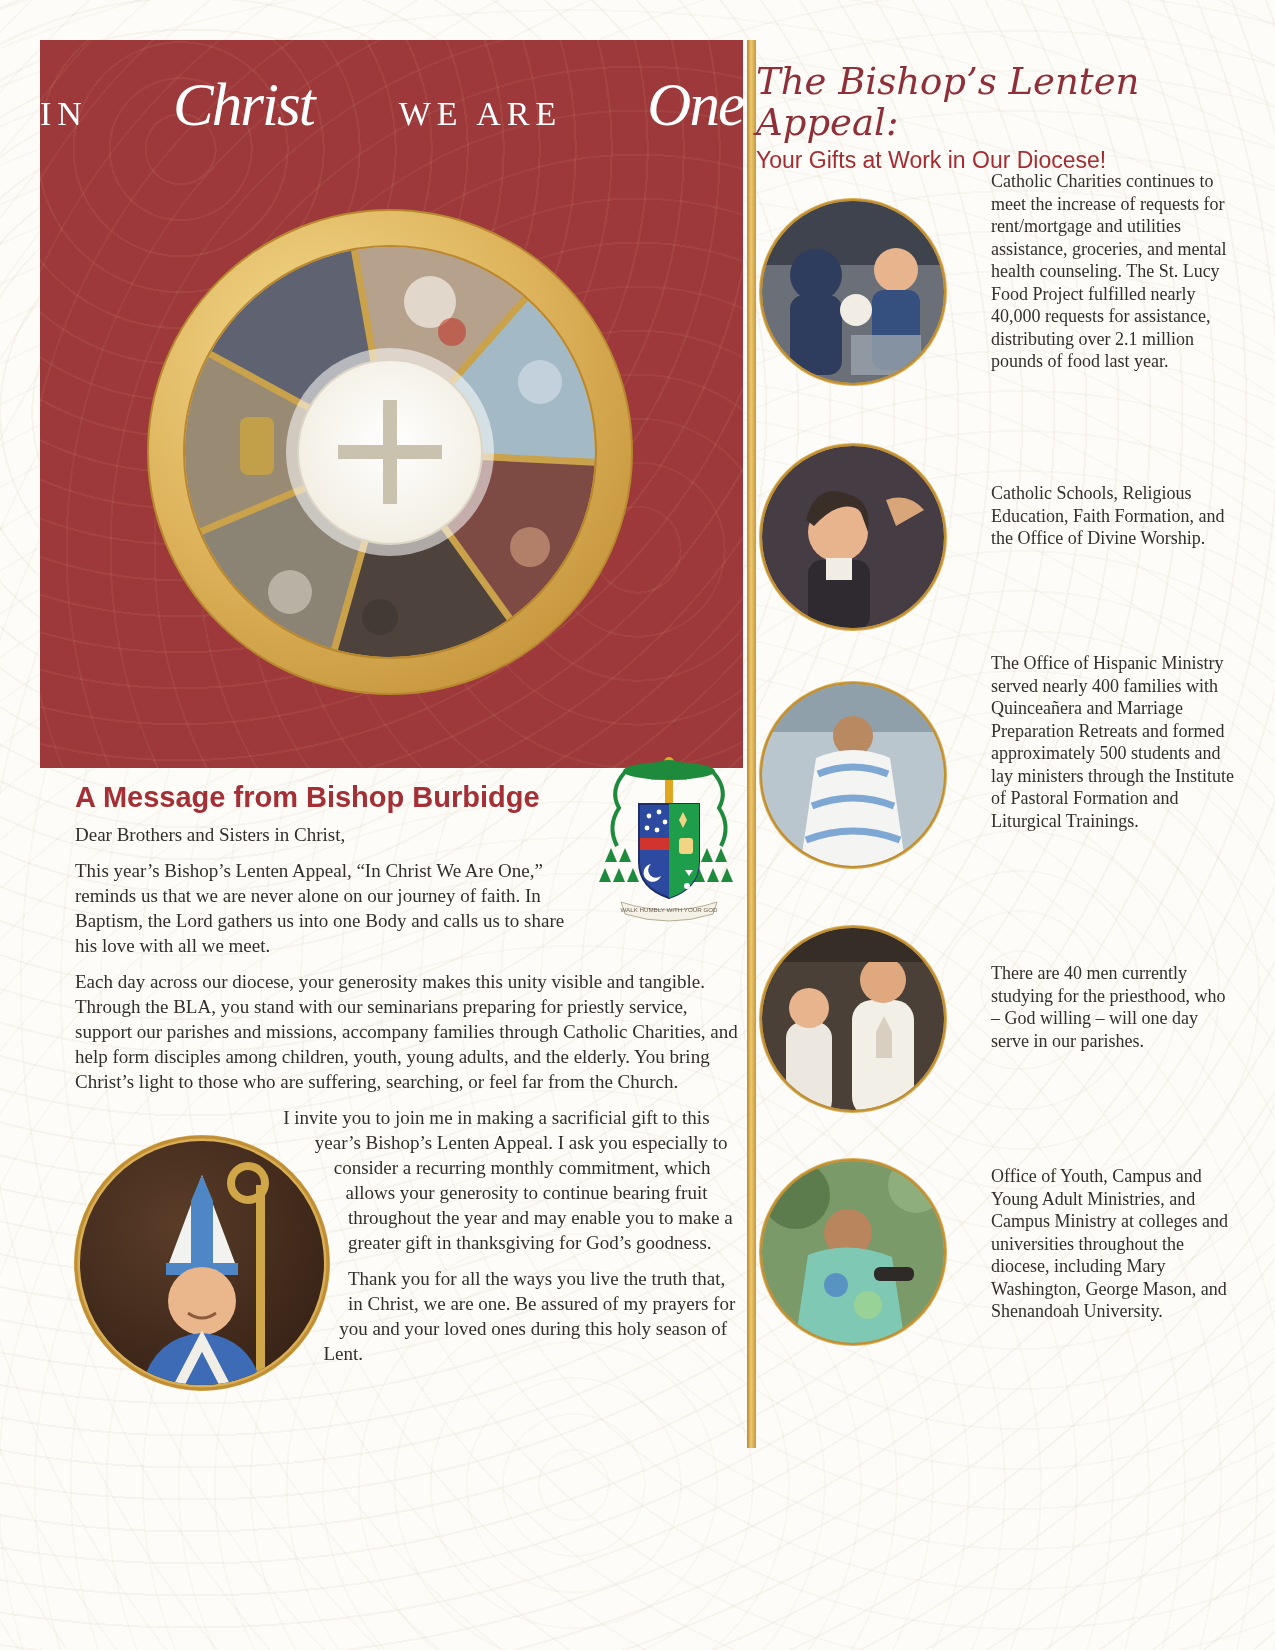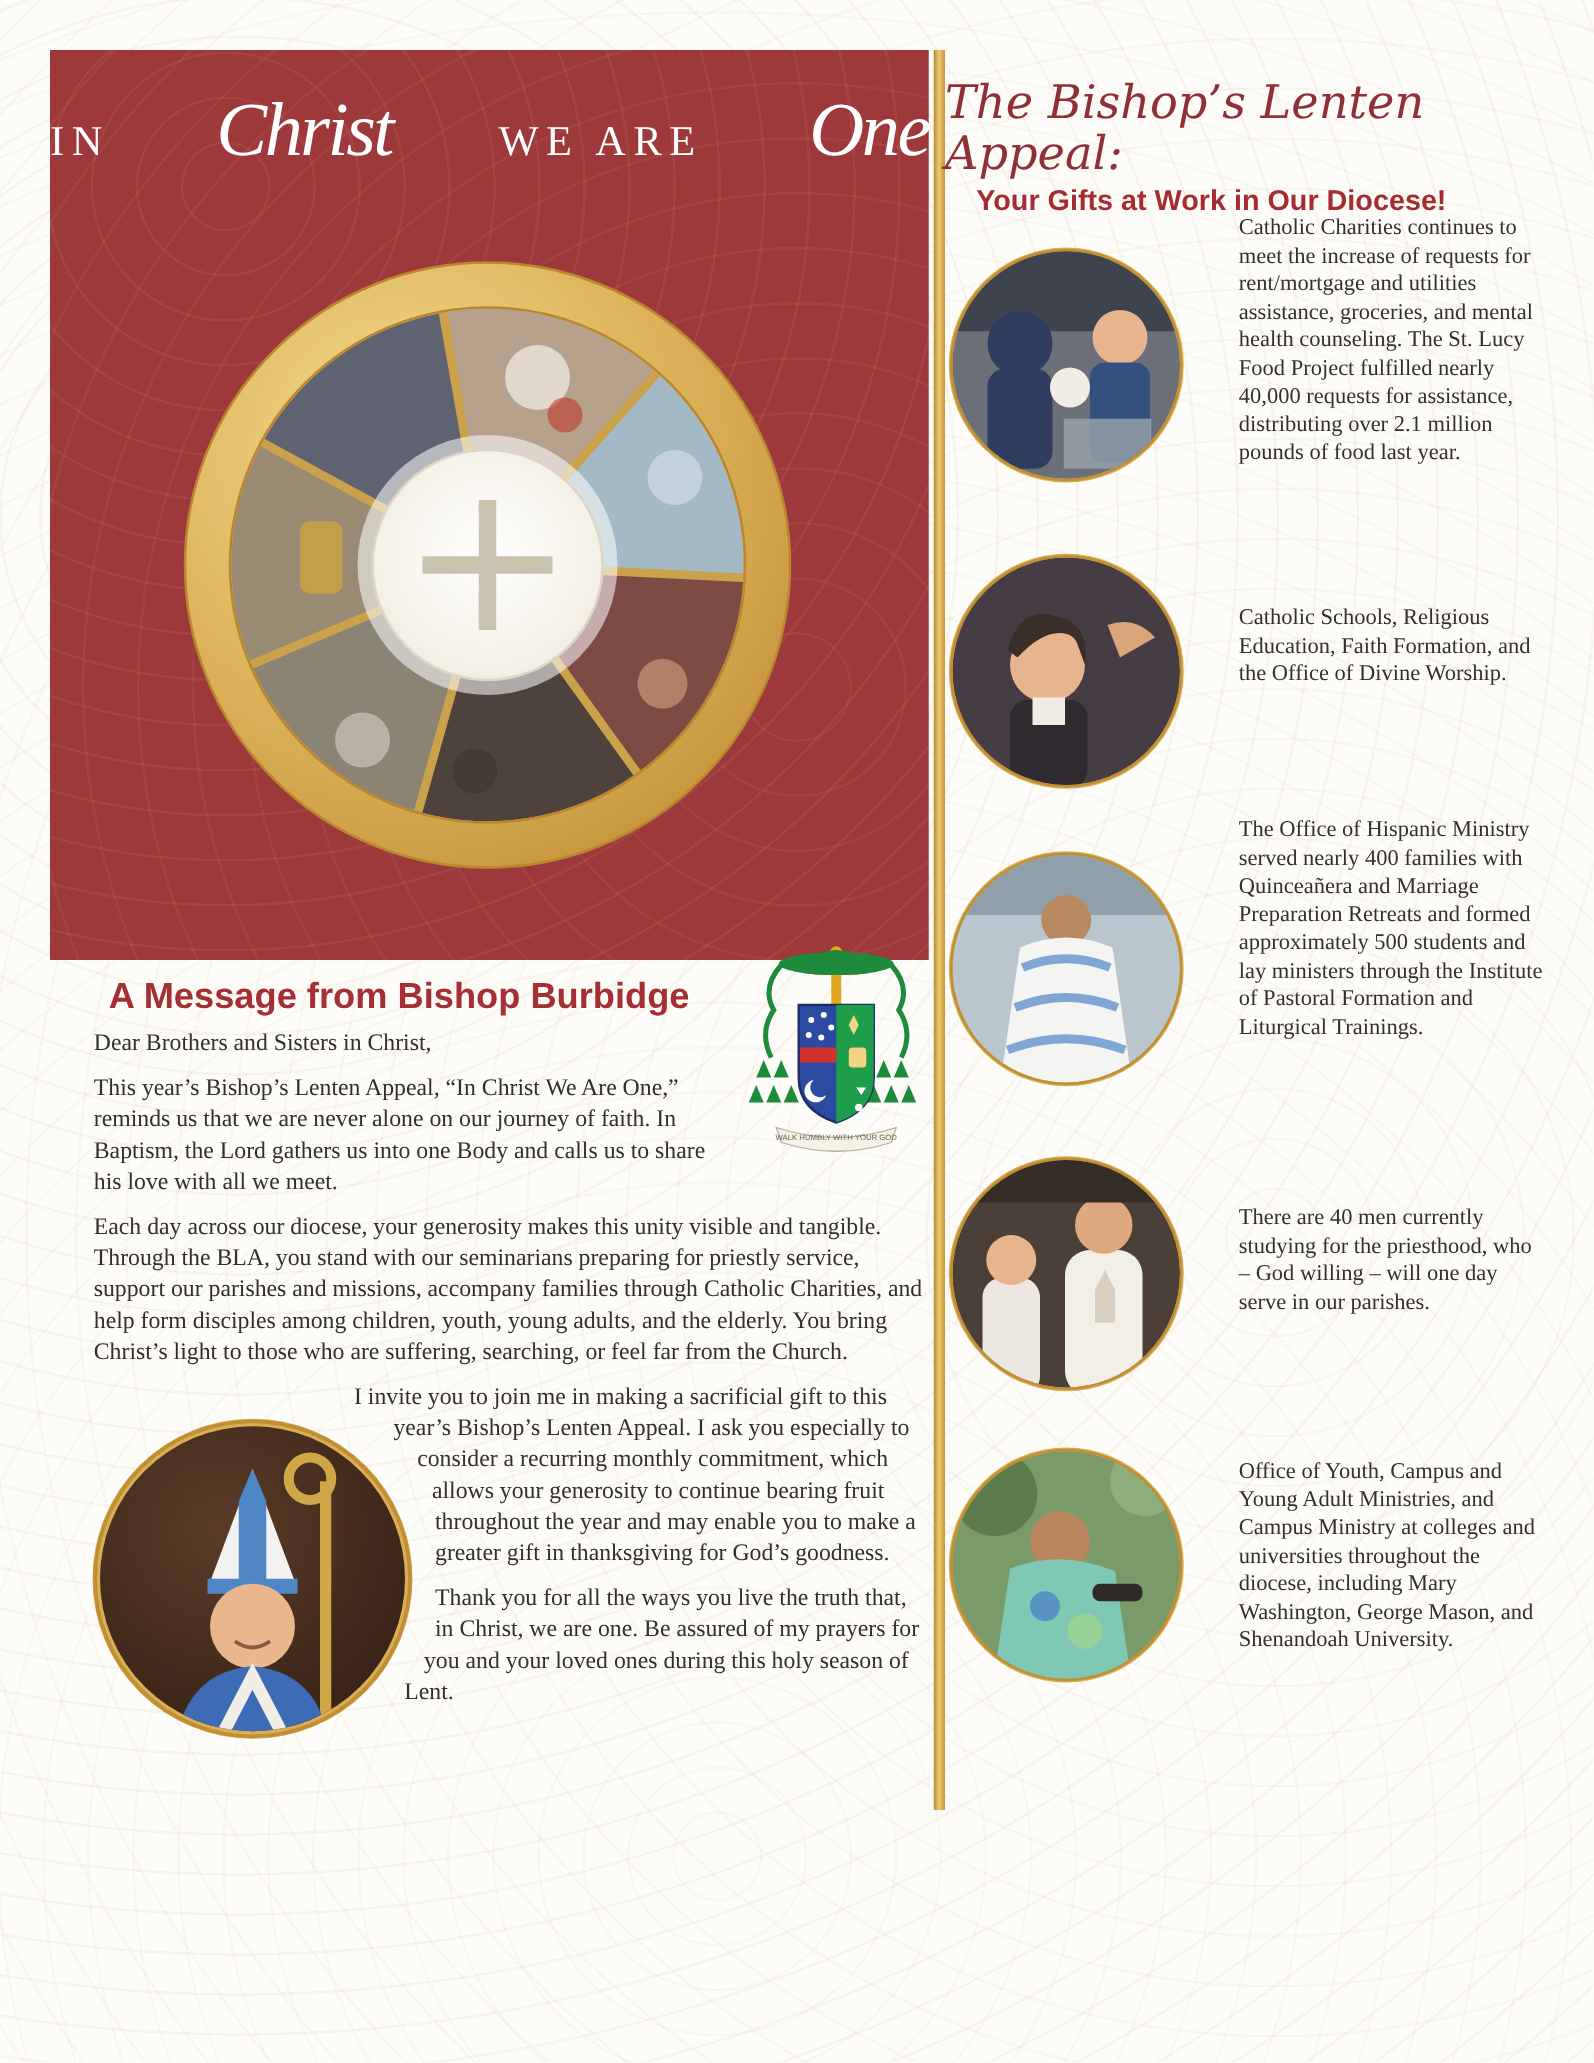--- a/index.html
+++ b/index.html
@@ -47,40 +47,40 @@
     background:linear-gradient(to right,#b9872f,#ecc96f 45%,#c8963c);
   }
 
   
   .rightcol{position:absolute;left:756px;top:40px;width:479px;height:1408px;}
   .r-head{position:absolute;top:22px;left:0;width:100%;text-align:left;}
   .r-head .script{
     font-family:"DejaVu Serif",serif;font-style:italic;font-size:37px;color:#8f3038;line-height:1.1;
   }
   .r-head .bold{
-    font-family:"Liberation Sans",sans-serif;font-weight:bold;font-size:23px;color:#a52c31;margin-top:4px;padding-left:25px;
+    font-family:"Liberation Sans",sans-serif;font-weight:normal;font-size:23px;color:#a52c31;margin-top:4px;
   }
   .r-row{position:absolute;left:0;display:flex;width:479px;}
   .photo-circle{width:195px;height:195px;flex:0 0 195px;}
   .blurb{
     margin-left:40px;width:255px;font-size:18px;line-height:22.5px;color:#332f2c;
   }
   .row1{top:130px;} .row1 .photo-circle{margin-top:25px;}
   .row2{top:400px;} .row2 .blurb{margin-top:42px;}
   .row3{top:612px;} .row3 .photo-circle{margin-top:26px;}
   .row4{top:882px;} .row4 .blurb{margin-top:40px;}
   .row5{top:1115px;} .row5 .blurb{margin-top:10px;}
 
   
   .message{
     position:absolute;left:75px;top:782px;width:664px;color:#332f2c;
     font-size:19px;line-height:25px;
   }
   .message h2{
-    margin:0 0 10px 12px;font-family:"Liberation Sans",sans-serif;font-weight:bold;
+    margin:0 0 10px 0;font-family:"Liberation Sans",sans-serif;font-weight:bold;
     font-size:29px;color:#a42f35;line-height:1.05;
   }
   .message p{margin:0 0 11px 0;}
   .arms-float{
     float:right;width:140px;height:180px;margin:-36px 0 6px 14px;
   }
   .bishop-float{
     float:left;width:264px;height:264px;margin:26px 14px 6px -5px;
     shape-outside:circle(50% at 50% 50%);
   }

